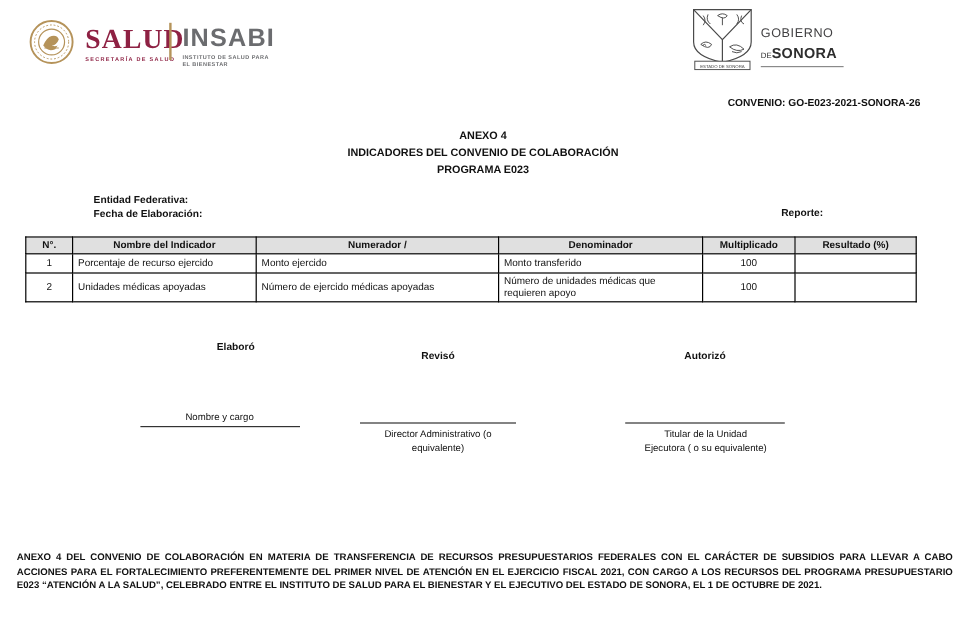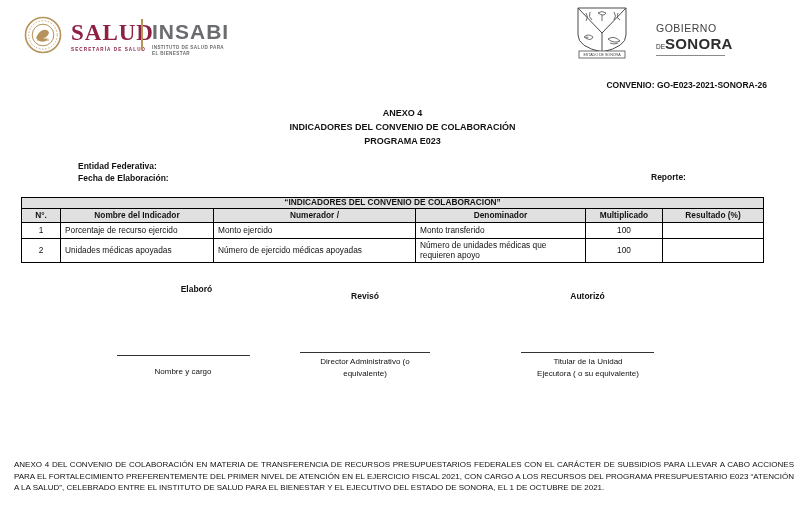--- a/index.html
+++ b/index.html
@@ -11,21 +11,21 @@
   .salud-wordmark { font-family:"Liberation Serif", serif; font-weight:bold;
                     font-size:23px; color:#8e2143; letter-spacing:1px; line-height:1; }
   .salud-sub { font-size:4.6px; font-weight:bold; color:#8e2143; letter-spacing:1.1px; margin-top:3px; }
   .gold-divider { width:2px; height:31px; background:#b5935a; }
   .insabi-wordmark { font-weight:bold; font-size:21px; color:#6b6c6f; letter-spacing:1px; line-height:1; }
   .insabi-sub { font-size:4.6px; font-weight:bold; color:#6b6c6f; letter-spacing:0.4px; margin-top:3px; line-height:1.4; }
 
   .gob-line1 { font-size:10.5px; color:#414042; letter-spacing:0.5px; line-height:1.1; }
   .gob-line2 { color:#2d2d2d; line-height:1.1; }
   .gob-de { font-size:6.5px; }
-  .gob-sonora { font-size:15px; font-weight:bold; letter-spacing:0.3px;text-align:right; }
+  .gob-sonora { font-size:12px; font-weight:bold; letter-spacing:0.3px;text-align:right; }
   .gob-rule { height:1px; background:#8a8a8a; width:69px; margin-top:3px; }
 
   .convenio { font-weight:bold; font-size:8.5px; color:#111; text-align:right; }
 
   
   .doc-title { left:0; right:0; text-align:center; font-weight:bold; font-size:9px; color:#111; }
   .field-label { font-weight:bold; font-size:8.5px; color:#111;padding-left:48px; }
 
   
   table.indicators { border-collapse:collapse; table-layout:fixed; width:742px;
@@ -37,21 +37,21 @@
   tr.t-row1  td { height:16px; }
   tr.t-row2  td { height:24px; }
   td.c-center { text-align:center; }
 
   
   .sig-label { font-weight:bold; font-size:8.5px; text-align:center; color:#111; }
   .sig-line  { border-top:1px solid #333; height:0; }
   .sig-cap   { font-size:8px; text-align:center; color:#111; line-height:1.45; }
 
   
-  .footer-par { font-size:8px; line-height:11.6px; text-align:justify; color:#111; }
+  .footer-par { font-size:8px; line-height:11.6px; text-align:justify; color:#111;font-weight:bold; }
 
   svg text { font-family:"Liberation Sans", sans-serif; }
 </style>
 </head>
 <body>
 
 <div class="abs" style="left:24px; top:16px;">
   <svg width="38" height="38" viewBox="0 0 38 38">
     <circle cx="19" cy="19" r="17.5" fill="none" stroke="#b5935a" stroke-width="1.6"></circle>
     <circle cx="19" cy="19" r="14.2" fill="none" stroke="#b5935a" stroke-width="0.8" stroke-dasharray="1.5 1.6"></circle>
@@ -86,21 +86,21 @@
       <path d="M38 5 q3 4 0 8 M42 6 q-2 5 2 7" stroke-width="0.8"></path>
       <path d="M22 6 q4 -3 8 0 q-2 4 -8 0 M26 8 v6" stroke-width="0.8"></path>
       <path d="M8 30 q4 -4 9 0 q-2 5 -9 0 M10 31 a1 1 0 1 1 2 0" stroke-width="0.8"></path>
       <path d="M32 32 q6 -4 12 2 q-6 3 -12 -2 M34 36 q4 2 8 0" stroke-width="0.8"></path>
     </g>
     <rect x="3" y="44" width="46" height="7" fill="#ffffff" stroke="#4a4a4a" stroke-width="0.8"></rect>
     <text x="26" y="49.3" font-size="3.6" text-anchor="middle" fill="#3a3a3a">ESTADO DE SONORA</text>
   </svg>
 </div>
 
-<div class="abs" style="left:634px; top:23px;margin-left:22px;">
+<div class="abs" style="left:634px; top:23px;">
   <div class="gob-line1">GOBIERNO</div>
   <div class="gob-line2">
     <span class="gob-de">DE</span><span class="gob-sonora">SONORA</span>
   </div>
   <div class="gob-rule"></div>
 </div>
 
 <div class="abs convenio" style="left:440px; top:80px; width:327px;">CONVENIO: GO-E023-2021-SONORA-26</div>
 
 <div class="abs doc-title" style="top:108px;">ANEXO 4</div>
@@ -114,23 +114,20 @@
 <table class="indicators abs" style="left:21px; top:197px;">
   <colgroup>
     <col style="width:39px">
       <col style="width:153px">
       <col style="width:202px">
     <col style="width:170px">
       <col style="width:77px">
       <col style="width:101px">
   </colgroup>
   <tbody>
-      <tr class="t-title">
-    <td colspan="6">“INDICADORES DEL CONVENIO DE COLABORACIÓN”</td>
-  </tr>
   <tr class="t-head">
     <td>N°.</td>
     <td>Nombre del Indicador</td>
     <td>Numerador /</td>
     <td>Denominador</td>
     <td>Multiplicado</td>
     <td>Resultado (%)</td>
   </tr>
   <tr class="t-row1">
     <td class="c-center">1</td>
@@ -152,21 +149,21 @@
   </table>
 
 <div class="abs sig-label" style="left:130px; top:284px; width:133px;">Elaboró</div>
 <div class="abs sig-label" style="left:300px; top:291px; width:130px;">Revisó</div>
 <div class="abs sig-label" style="left:521px; top:291px; width:133px;">Autorizó</div>
 
 <div class="abs sig-line" style="left:117px; top:355px; width:133px;"></div>
 <div class="abs sig-line" style="left:300px; top:352px; width:130px;"></div>
 <div class="abs sig-line" style="left:521px; top:352px; width:133px;"></div>
 
-<div class="abs sig-cap" style="left:108px; top:366px; width:150px;text-align:center;">
+<div class="abs sig-cap" style="left:108px; top:342px; width:150px;text-align:center;">
   <div>Nombre y cargo</div>
 </div>
 <div class="abs sig-cap" style="left:290px; top:356px; width:150px;">
   <div>Director Administrativo (o</div>
   <div>equivalente)</div>
 </div>
 <div class="abs sig-cap" style="left:512px; top:356px; width:152px;">
   <div>Titular de la Unidad</div>
   <div>Ejecutora ( o su equivalente)</div>
 </div>

